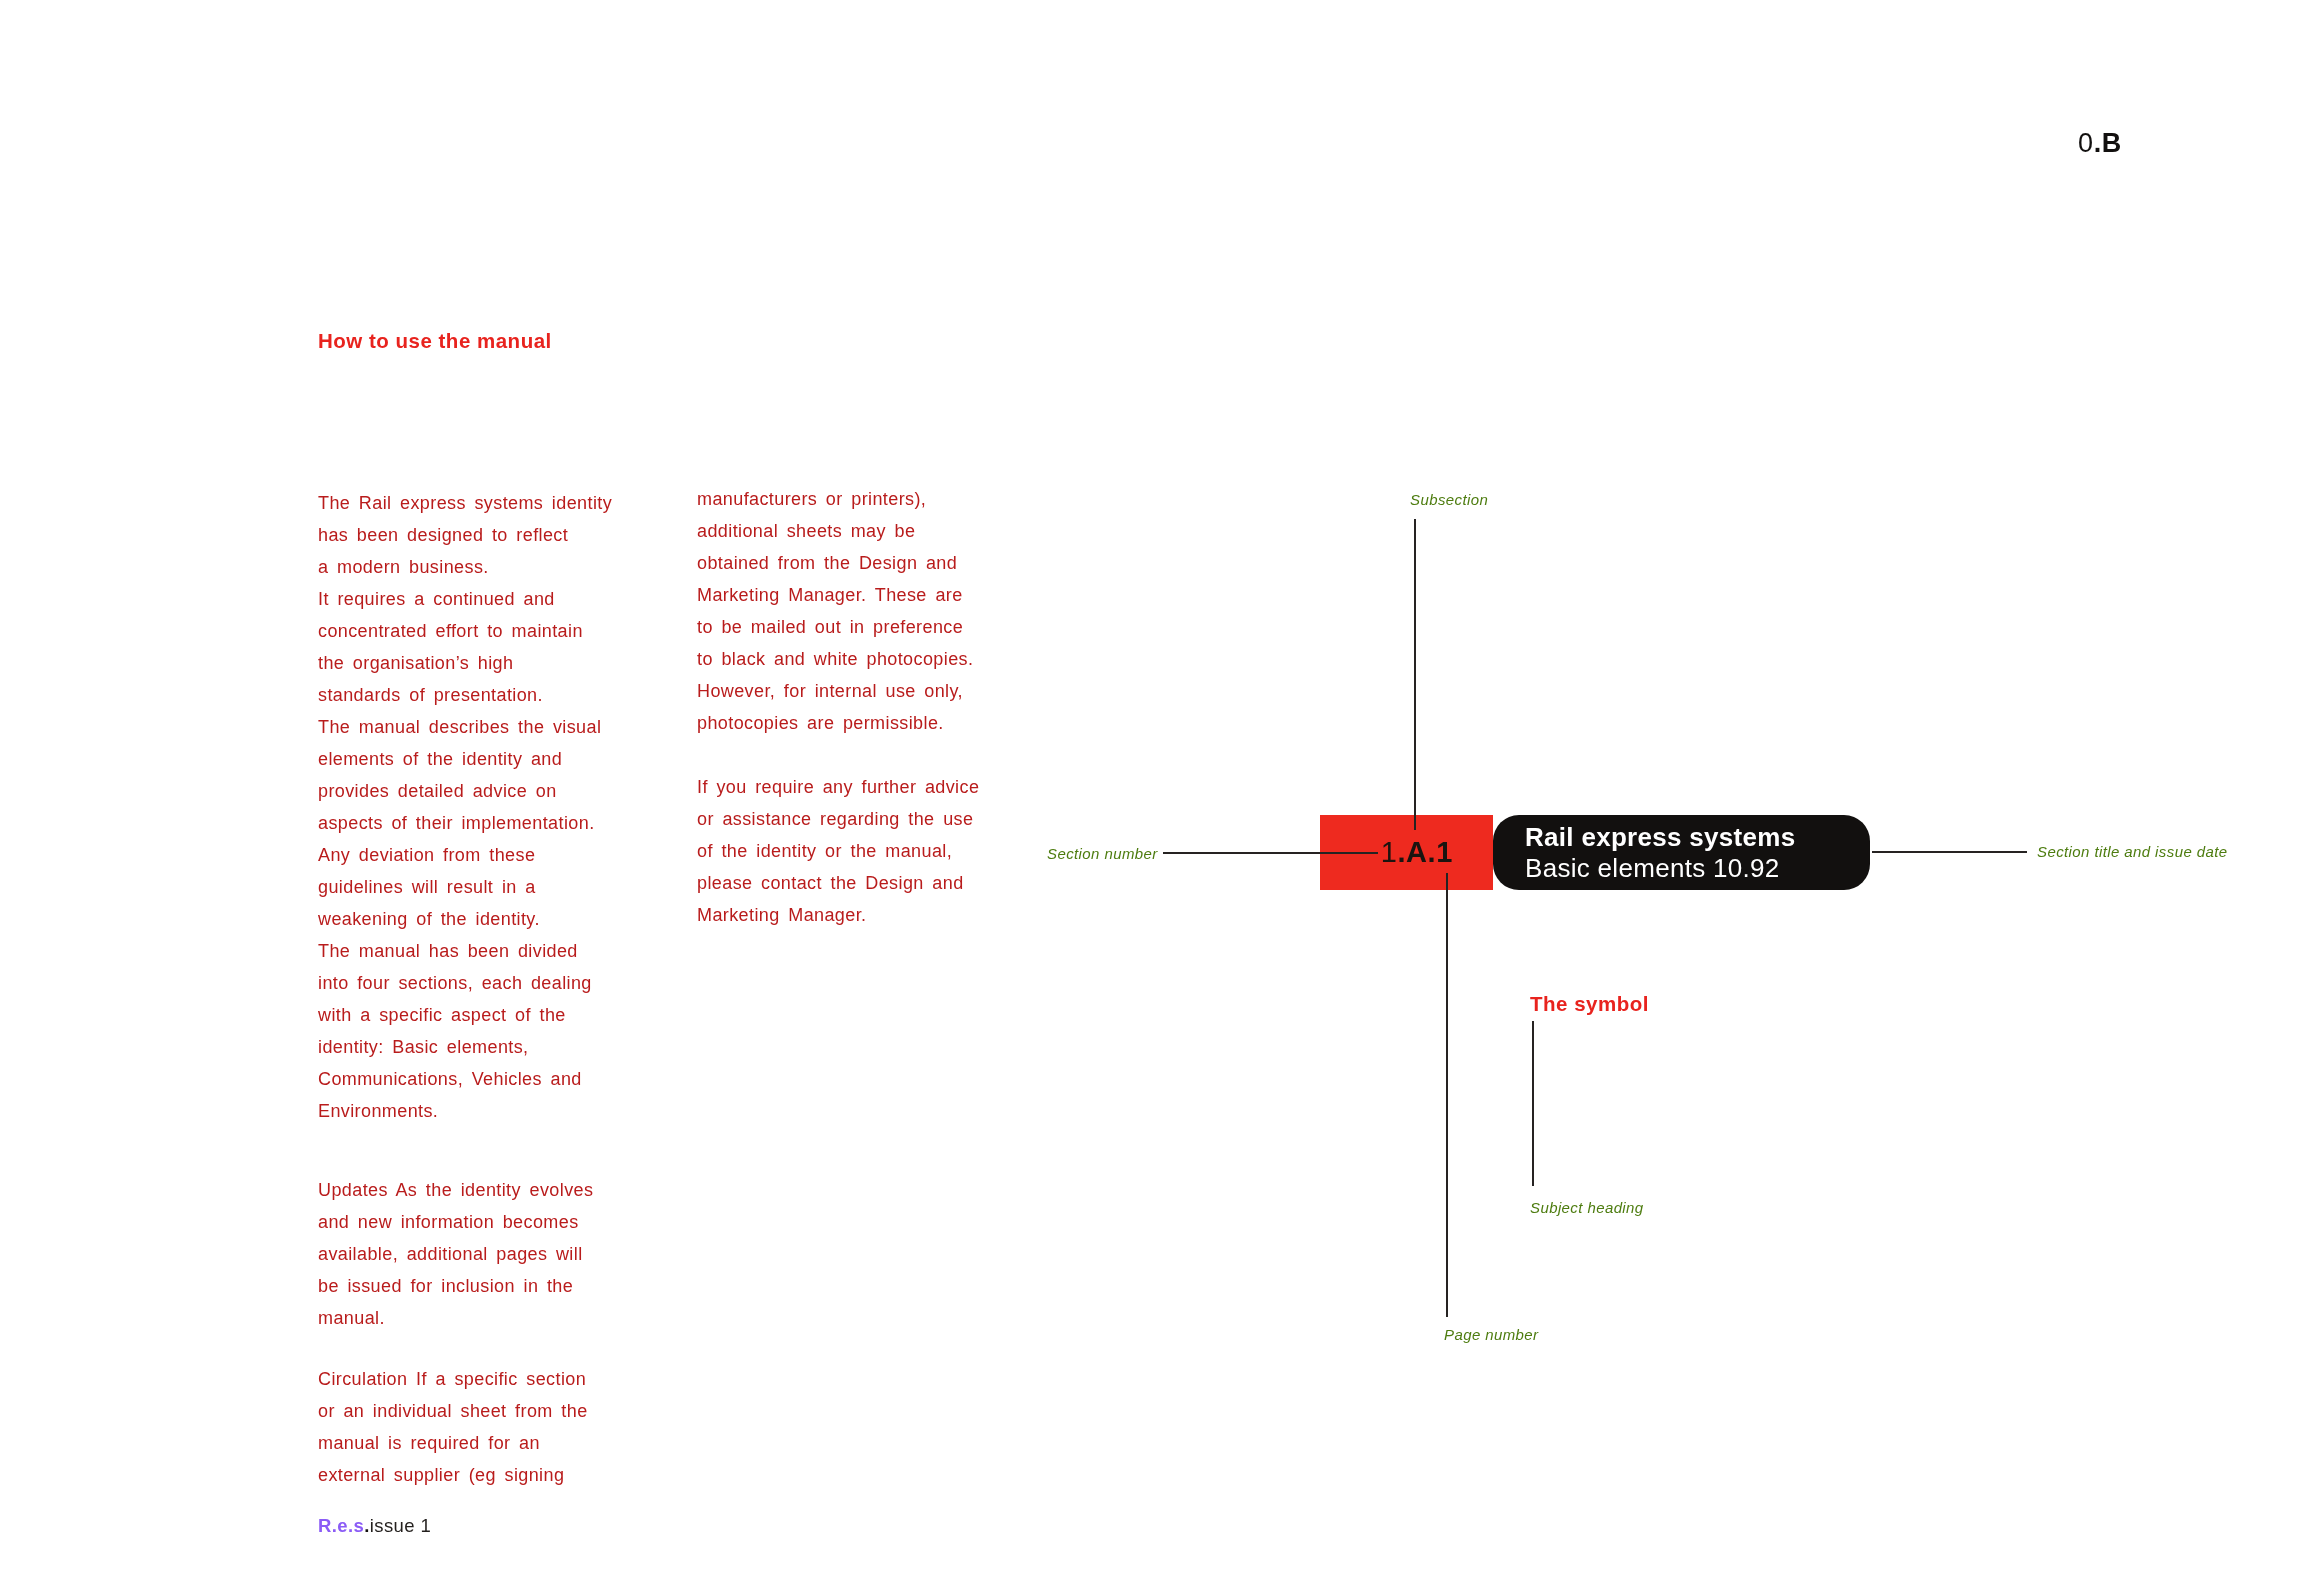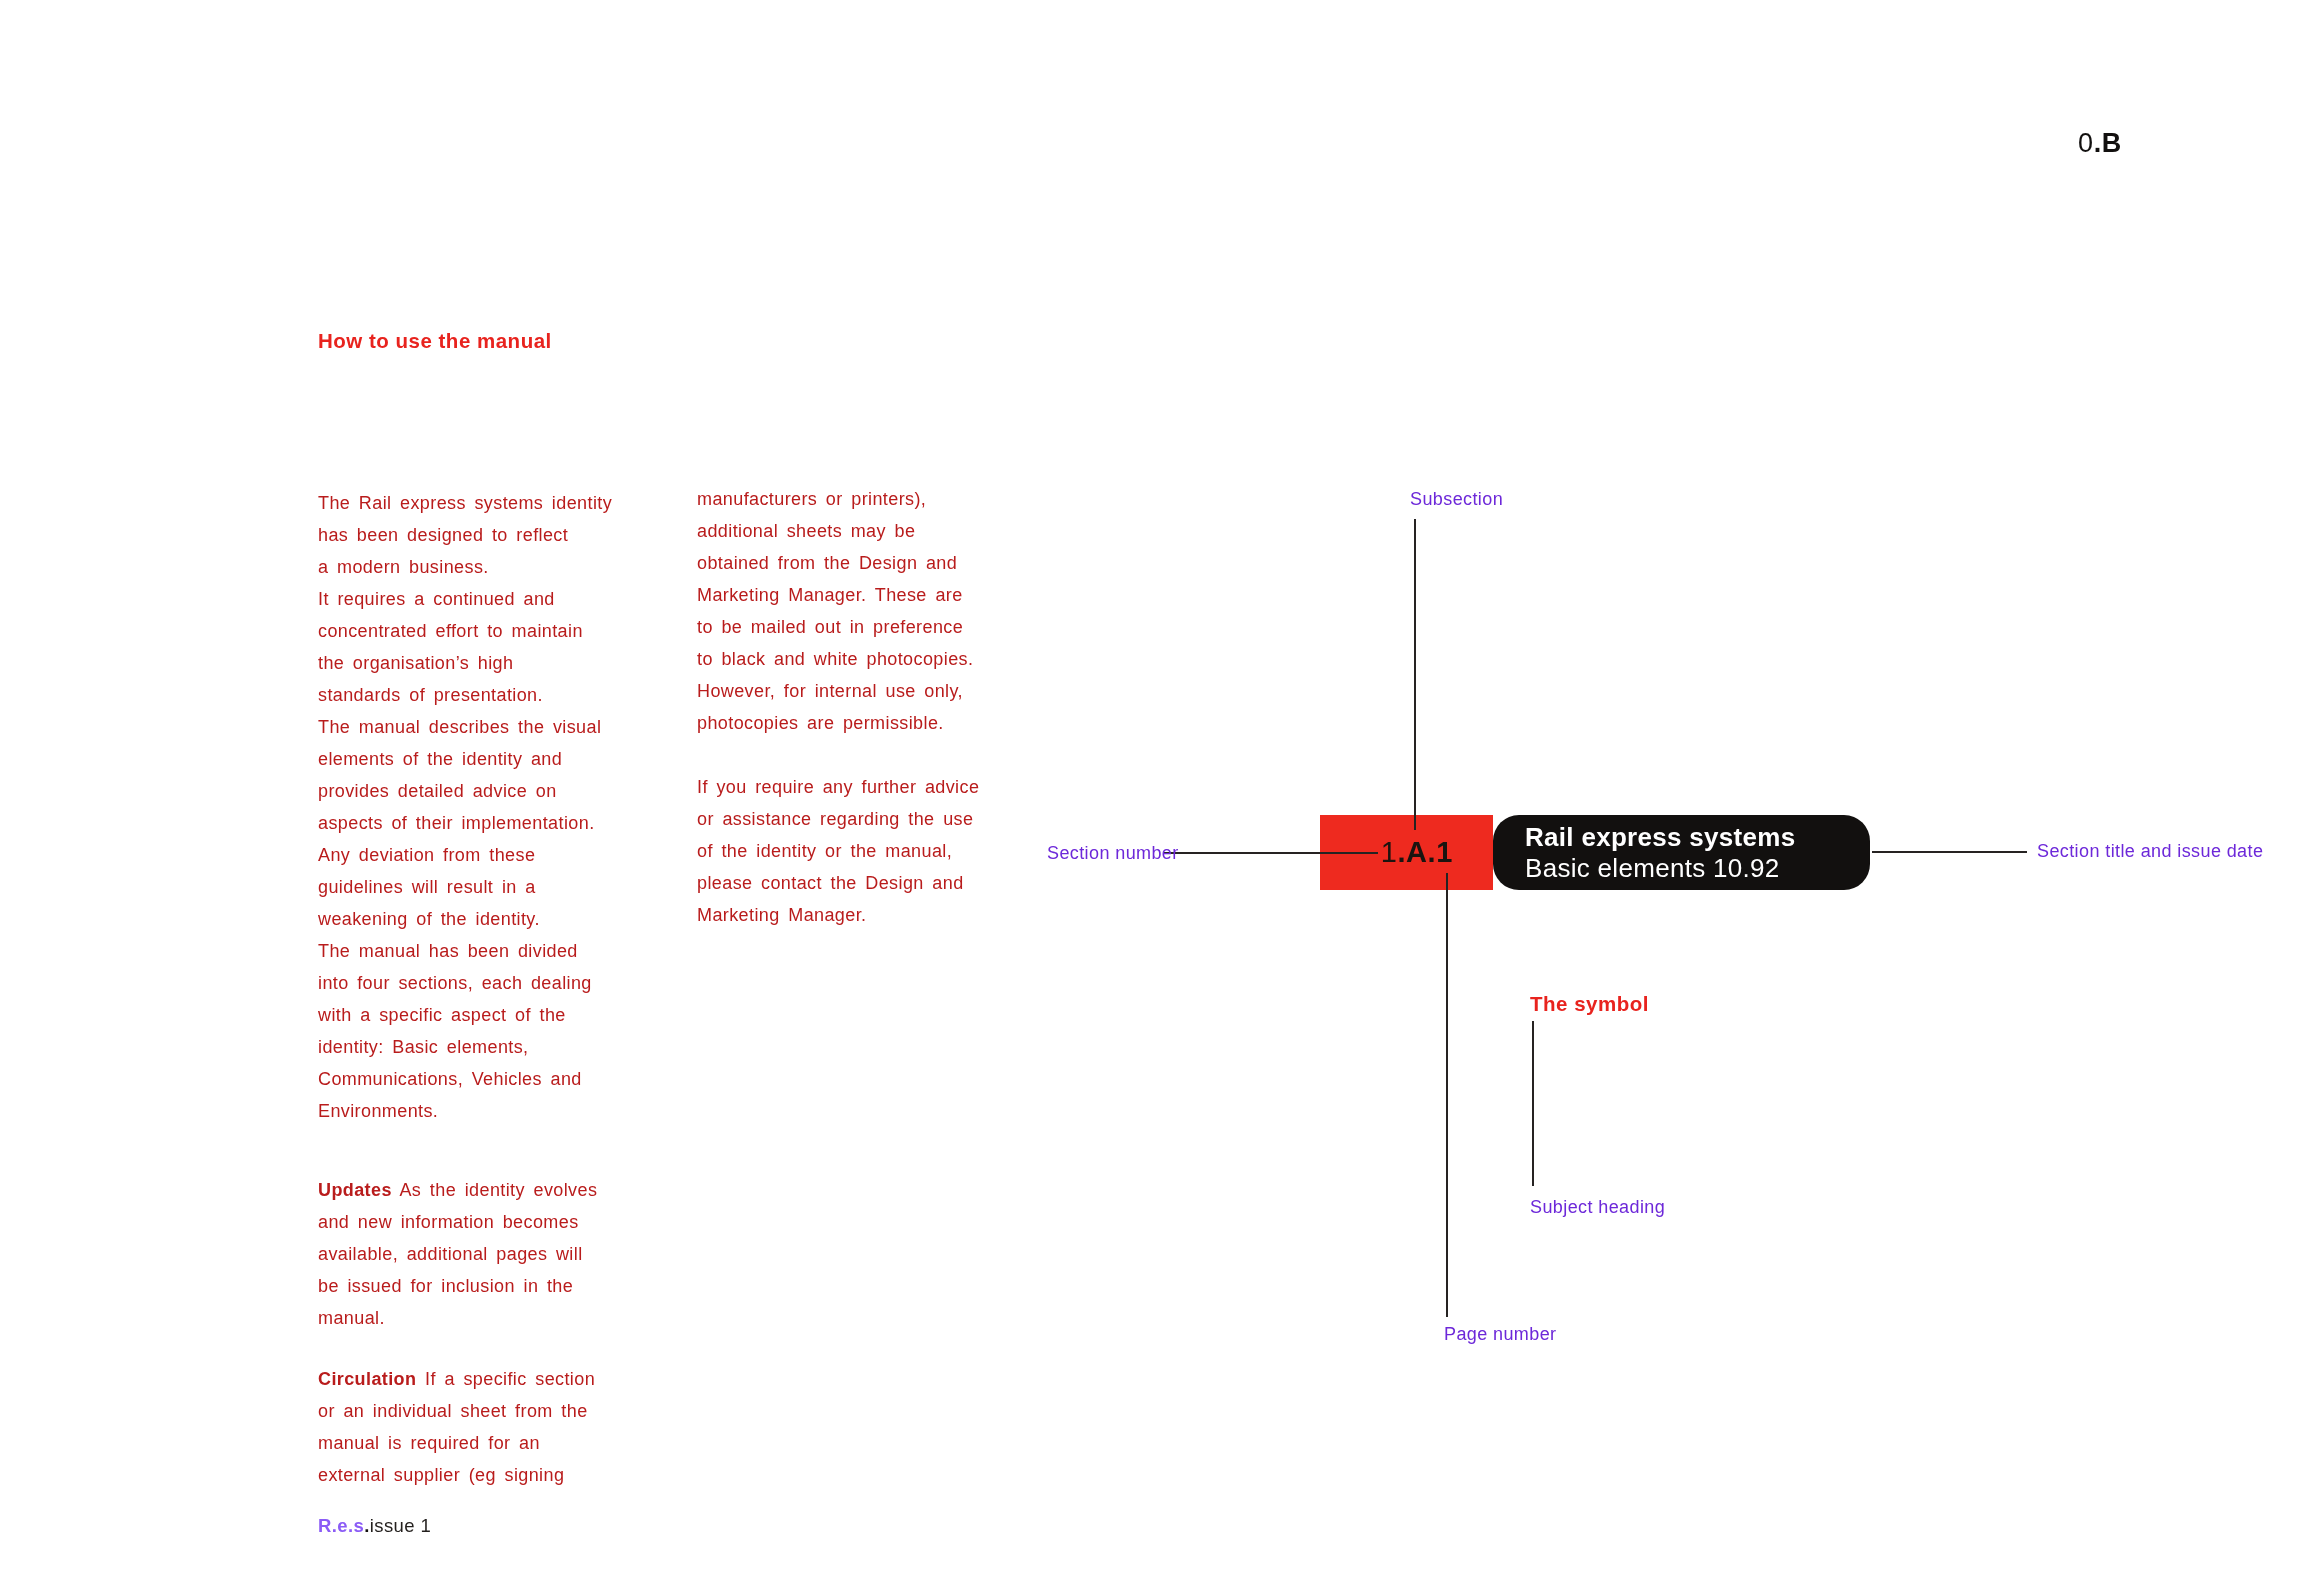--- a/index.html
+++ b/index.html
@@ -4,23 +4,23 @@
 <style>
   html,body{margin:0;padding:0;}
   body{
     width:2319px;height:1586px;position:relative;background:#ffffff;
     font-family:"Liberation Sans","DejaVu Sans",sans-serif;
     color:#231f1d;overflow:hidden;
   }
   .abs{position:absolute;}
   .bodytext{font-size:18px;line-height:32px;letter-spacing:0.4px;word-spacing:3.2px;color:#b91c1c;}
   .tline{white-space:pre;}
-  .lead{font-weight:700;}
+  .lead{font-weight:400;}
   .red-heading{color:#e8231e;font-weight:700;font-size:20.5px;letter-spacing:0.5px;line-height:23px;white-space:pre;}
-  .label{font-size:18px;letter-spacing:0.4px;line-height:19px;white-space:pre;color:#6d28d9;}
+  .label{font-size:15px;letter-spacing:0.4px;line-height:19px;white-space:pre;color:#4d7c0f;font-style:italic;}
   .rule{background:#262322;}
   .vrule{width:1.9px;}
   .hrule{height:1.9px;}
   .red-block{
     left:1320px;top:815px;width:173px;height:75px;background:#ee2a1f;
     display:flex;align-items:center;justify-content:flex-end;
     padding-right:40px;box-sizing:border-box;color:#1a1410;
     font-size:29px;letter-spacing:0.6px;
   }
   .red-block .light{font-weight:400;}

